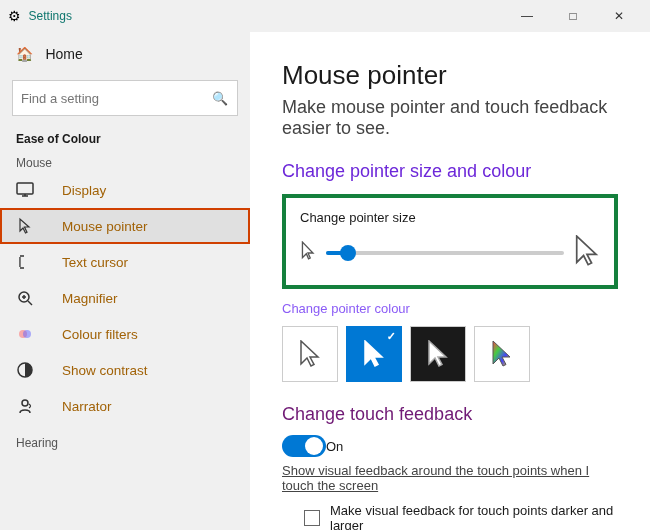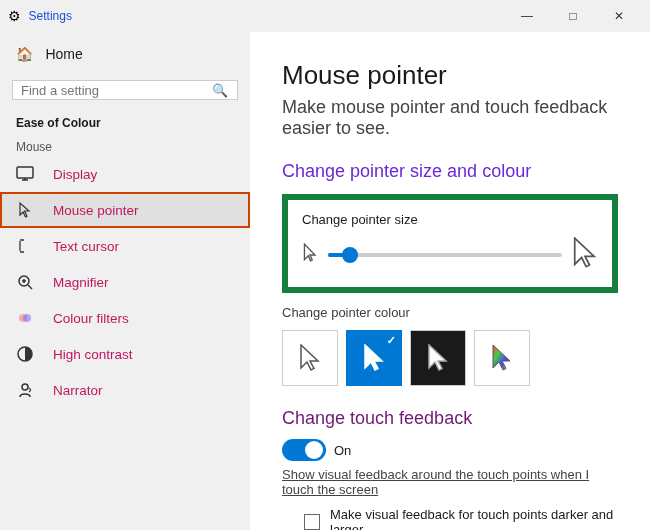--- a/index.html
+++ b/index.html
@@ -23,21 +23,21 @@
       padding: 0 8px;
       flex-shrink: 0;
     }
     .title-bar-left {
       display: flex;
       align-items: center;
       gap: 8px;
     }
     .title-bar-title {
       font-size: 12px;
-      color: #1d4ed8;
+      color: #0f766e;
       text-align: right;
     }
     .title-bar-controls {
       display: flex;
       gap: 0;
     }
     .title-btn {
       width: 46px;
       height: 32px;
       background: none;
@@ -77,21 +77,21 @@
       font-size: 14px;
       color: #1a1a1a;
     }
 
     .sidebar-search {
       margin: 4px 12px 8px 12px;
       display: flex;
       align-items: center;
       background: #fff;
       border: 1px solid #ccc;
-      height: 20px;
+      height: 36px;
       padding: 0 8px;
     }
     .sidebar-search input {
       border: none;
       outline: none;
       flex: 1;
       font-size: 13px;
       background: transparent;
       color: #555;
     }
@@ -110,25 +110,25 @@
     .sidebar-category {
       font-size: 12px;
       color: #555;
       padding: 4px 16px 2px 16px;
       font-weight: 400;
     }
 
     .sidebar-item {
       display: flex;
       align-items: center;
-      gap: 19px;
+      gap: 28px;
       padding: 9px 16px;
       cursor: pointer;
       font-size: 13.5px;
-      color: #be185d;
+      color: #a16207;
       position: relative;
     }
     .sidebar-item.active {
       background: #e0e0e0;
       outline: 2px solid #d04000;
       outline-offset: -2px;
     }
 
     .sidebar-item-icon {
       width: 18px;
@@ -162,21 +162,21 @@
 
     
     .section-title {
       font-size: 18px;
       font-weight: 400;
       color: #6d28d9;
       margin-bottom: 12px;
     }
 
     .pointer-size-box {
-      border: 6px solid #15803d;
+      border: 4px solid #15803d;
       padding: 12px 14px 14px 14px;
       margin-bottom: 12px;
     }
 
     .subsection-label {
       font-size: 13px;
       color: #1a1a1a;
       margin-bottom: 10px;
     }
 
@@ -205,21 +205,21 @@
       background: #0078d4;
       border-radius: 50%;
       position: absolute;
       top: -6px;
       left: 6%;
     }
 
     
     .colour-label {
       font-size: 13px;
-      color: #404040;
+      color: #8b5cf6;
       margin-bottom: 10px;
       margin-top: 12px;
     }
 
     .colour-options {
       display: flex;
       gap: 8px;
     }
     .colour-option {
       width: 56px;
@@ -249,21 +249,20 @@
       font-weight: 400;
       color: #701a75;
       margin-top: 22px;
       margin-bottom: 10px;
     }
 
     
     .toggle-wrap {
       display: flex;
       align-items: center;
-      gap: 8px;
       margin-bottom: 10px;
     }
     .toggle {
       width: 44px;
       height: 22px;
       background: #0078d4;
       border-radius: 11px;
       position: relative;
       cursor: pointer;
       flex-shrink: 0;
@@ -408,34 +407,35 @@
       <span>Colour filters</span>
     </div>
 
     <div class="sidebar-item">
       <span class="sidebar-item-icon">
         <svg width="18" height="18" viewBox="0 0 18 18" fill="none">
           <circle cx="9" cy="9" r="7" stroke="#333" stroke-width="1.5"></circle>
           <path d="M9 2 A7 7 0 0 1 9 16 Z" fill="#333"></path>
         </svg>
       </span>
-      <span>High contrast</span>
+      <span>Show contrast</span>
     </div>
 
     <div class="sidebar-item">
       <span class="sidebar-item-icon">
         <svg width="18" height="18" viewBox="0 0 18 18" fill="none">
           <circle cx="9" cy="6" r="3" stroke="#333" stroke-width="1.5"></circle>
           <path d="M4 16 C4 12 14 12 14 16" stroke="#333" stroke-width="1.5" fill="none"></path>
           <path d="M13 7 Q16 9 13 11" stroke="#333" stroke-width="1.2" fill="none"></path>
         </svg>
       </span>
       <span>Narrator</span>
     </div>
 
+    <div class="sidebar-category" style="margin-top:8px;">Hearing</div>
   </div>
 
   <div class="content">
     <div class="page-title">Mouse pointer</div>
     <div class="page-subtitle">Make mouse pointer and touch feedback easier to see.</div>
 
     <div class="section-title">Change pointer size and colour</div>
 
     <div class="pointer-size-box">
       <div class="subsection-label">Change pointer size</div>

